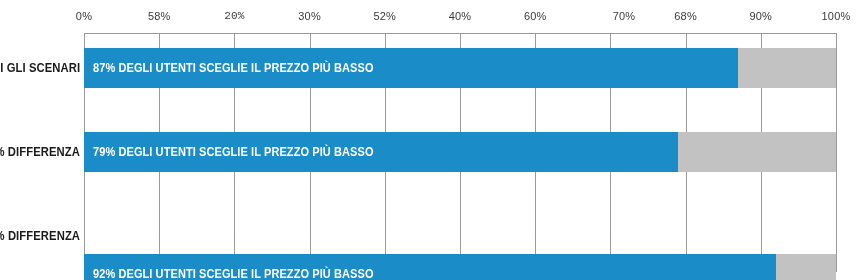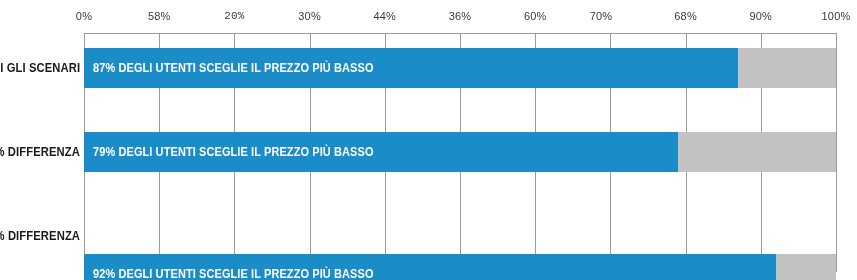--- a/index.html
+++ b/index.html
@@ -131,24 +131,24 @@
 
 <div id="chart-root">
 
   <div id="axis-top-line"></div>
 
   <div id="x-tick-labels">
       <div class="x-tick-label" style="left: 84px;">0%</div>
       <div class="x-tick-label" style="left: 159.2px;">58%</div>
       <div class="x-tick-label" style="left: 234.4px; font-family: Liberation Mono, monospace;">20%</div>
       <div class="x-tick-label" style="left: 309.6px;">30%</div>
-      <div class="x-tick-label" style="left: 384.8px;">44%</div>
-      <div class="x-tick-label" style="left: 460px;">36%</div>
+      <div class="x-tick-label" style="left: 384.8px;">52%</div>
+      <div class="x-tick-label" style="left: 460px;">40%</div>
       <div class="x-tick-label" style="left: 535.2px;">60%</div>
-      <div class="x-tick-label" style="left: 601px; text-align: right;">70%</div>
+      <div class="x-tick-label" style="left: 624px; text-align: right;">70%</div>
       <div class="x-tick-label" style="left: 685.6px;">68%</div>
       <div class="x-tick-label" style="left: 760.8px;">90%</div>
       <div class="x-tick-label" style="left: 836px;">100%</div>
     </div>
 
   <div id="plot-area">
     <div id="gridlines">
         <div class="gridline" style="left: 0px; background: rgb(154, 154, 154);"></div>
         <div class="gridline" style="left: 75px; background: rgb(154, 154, 154);"></div>
         <div class="gridline" style="left: 150px; background: rgb(154, 154, 154);"></div>

